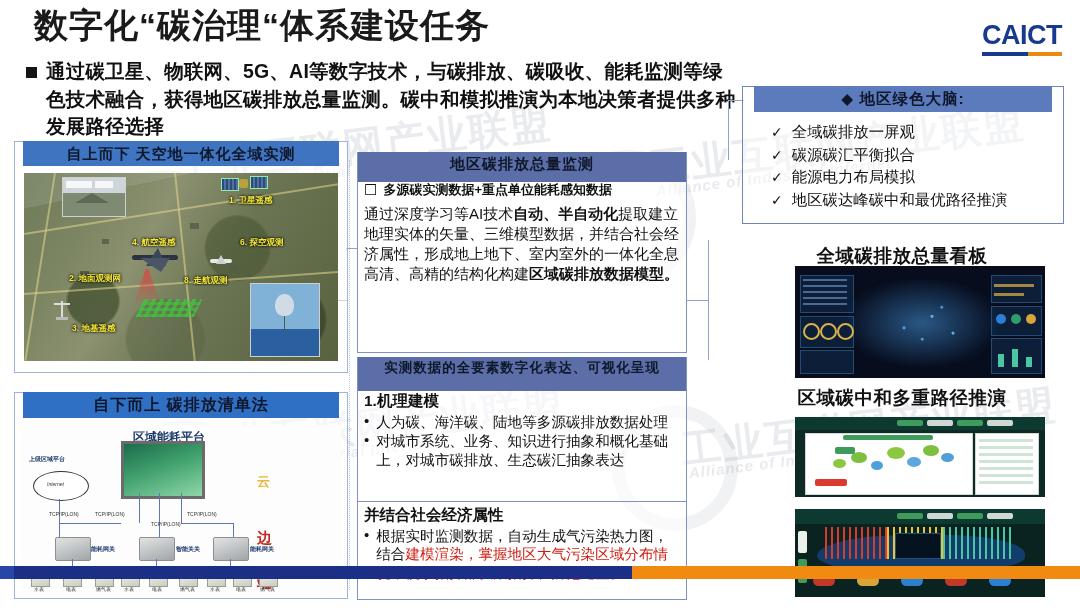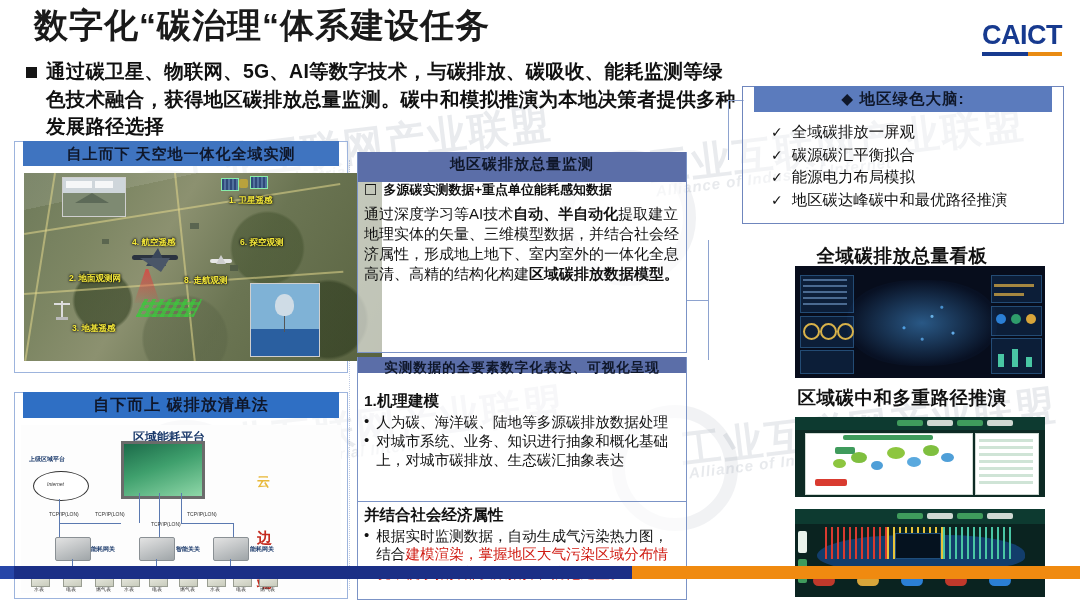--- a/index.html
+++ b/index.html
@@ -36,34 +36,34 @@
   
   .panel{position:absolute;border:1.4px solid #8ea3cf;background:rgba(255,255,255,.55);}
   .panel-hd{
     color:#0f172a;font-weight:700;text-align:center;letter-spacing:1px;
   }
 
   
   #p-topleft{left:14px;top:141px;width:332px;height:230px;border-color:#9db4dd;}
   #p-topleft .panel-hd{position:absolute;left:8px;top:-1px;width:316px;height:25px;line-height:25px;
      background:#3f74c0;font-size:15px;}
-  .satimg{position:absolute;left:9px;top:31px;width:314px;height:188px;background:#101a10;overflow:hidden;padding-left:44px;}
+  .satimg{position:absolute;left:9px;top:31px;width:314px;height:188px;background:#101a10;overflow:hidden;}
 
   
   #p-botleft{left:14px;top:392px;width:332px;height:205px;border-color:#9db4dd;}
   #p-botleft .panel-hd{position:absolute;left:8px;top:-1px;width:316px;height:26px;line-height:26px;
      background:#2f6fc4;font-size:16px;}
   .netimg{position:absolute;left:6px;top:32px;width:320px;height:168px;background:#fdfdfd;overflow:hidden;}
 
   
   #p-mid1{left:357px;top:152px;width:328px;height:199px;border-color:#7b93c6;background:rgba(255,255,255,.62);}
   #p-mid1 .panel-hd{position:absolute;left:0;top:-1px;width:100%;height:30px;line-height:23px;
      background:#5b6ea8;font-size:15px;}
   #p-mid2{left:357px;top:357px;width:328px;height:241px;border-color:#7b93c6;background:rgba(255,255,255,.62);}
-  #p-mid2 .panel-hd{position:absolute;left:0;top:-1px;width:100%;height:16px;line-height:22px;
+  #p-mid2 .panel-hd{position:absolute;left:0;top:-1px;width:100%;height:34px;line-height:22px;
      background:#5b6ea8;font-size:13.5px;}
 
   .mid-body{position:absolute;left:6px;right:5px;font-size:14.6px;color:#111;line-height:1.33;}
   .chk-row{display:flex;gap:6px;align-items:flex-start;margin-bottom:2px;}
   .chk-sq{font-size:14px;line-height:1.2;}
   .sec-title{font-weight:700;font-size:15.5px;color:#111;margin:0 0 1px 0;}
   .para{margin:0;font-size:15px;line-height:1.34;color:#111;}
   .bold{font-weight:700;}
   .bullets{margin:0;padding:0;list-style:none;}
   .bullets li{display:flex;gap:7px;font-size:14.6px;line-height:1.28;color:#111;margin-bottom:1px;}

